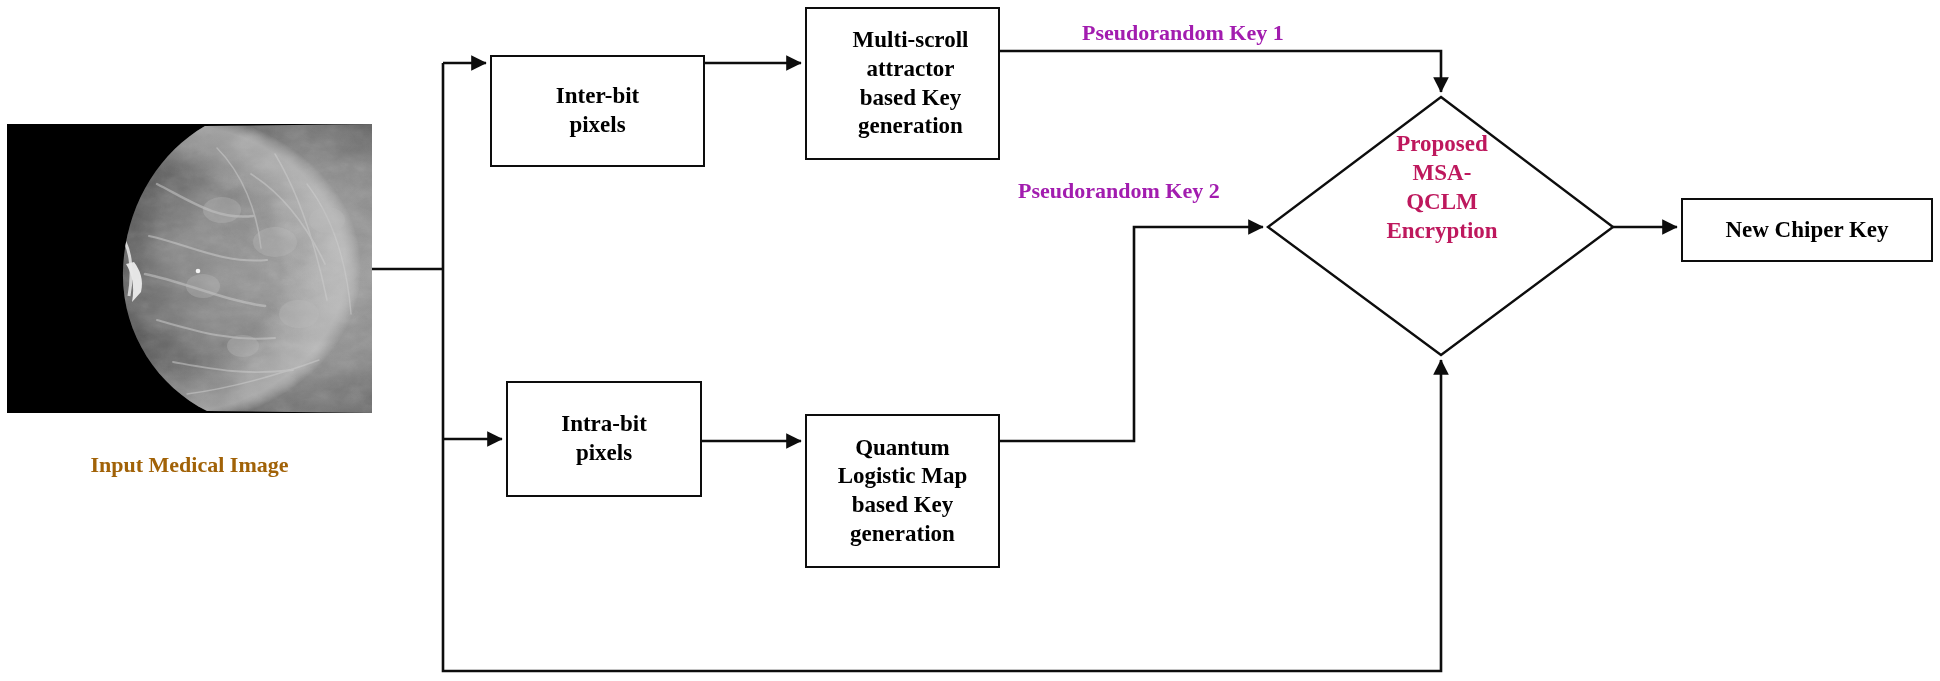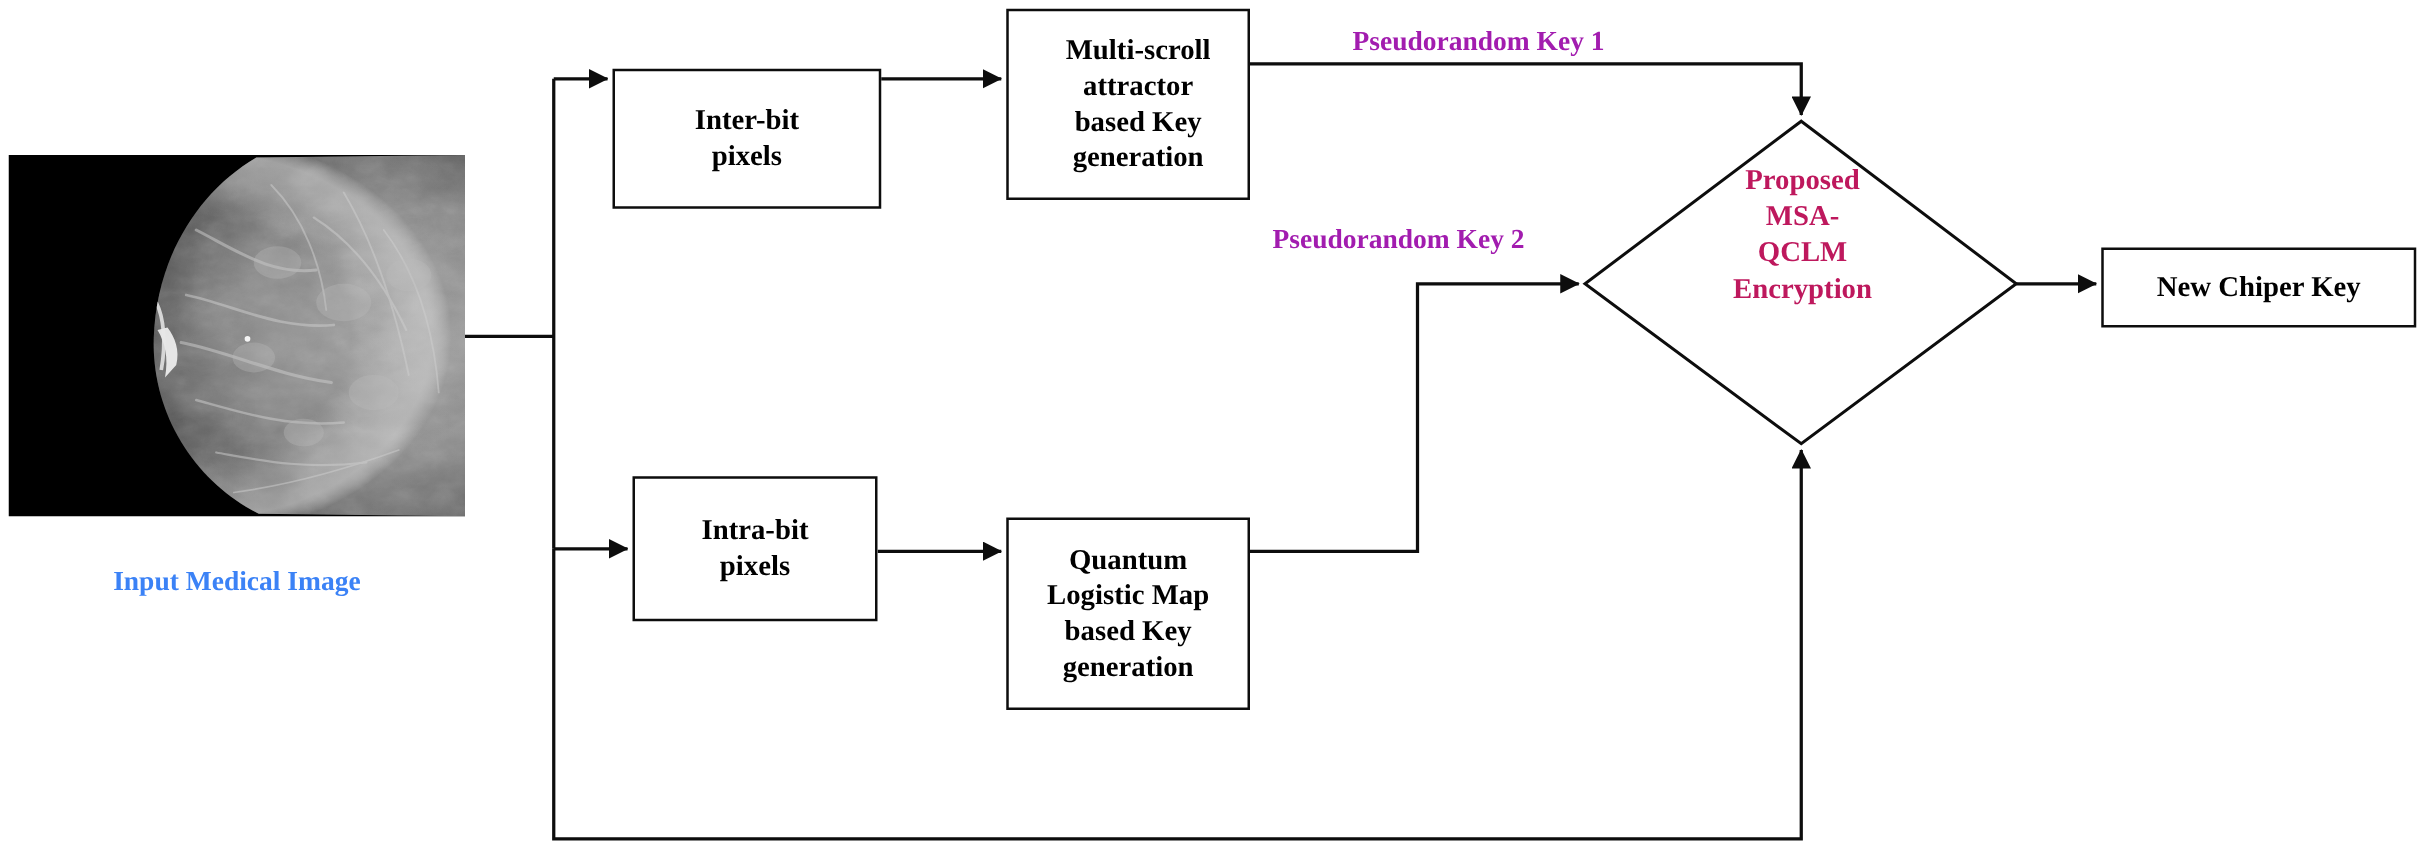--- a/index.html
+++ b/index.html
@@ -58,21 +58,21 @@
     height: 289px;
   }
   #image-caption {
     position: absolute;
     left: 7px;
     top: 452px;
     width: 365px;
     text-align: center;
     font-weight: bold;
     font-size: 22px;
-    color: #3b82f6;
+    color: #a16207;
   }
   .edge-label {
     position: absolute;
     font-weight: bold;
     font-size: 22px;
     color: #a21caf;
     white-space: nowrap;
   }
   #node-interbit   { left: 490px; top: 7px;   width: 215px; height: 112px; font-size: 23px; margin-top: 48px; }
   #node-intrabit   { left: 506px; top: 381px; width: 196px; height: 116px; font-size: 23px; }

